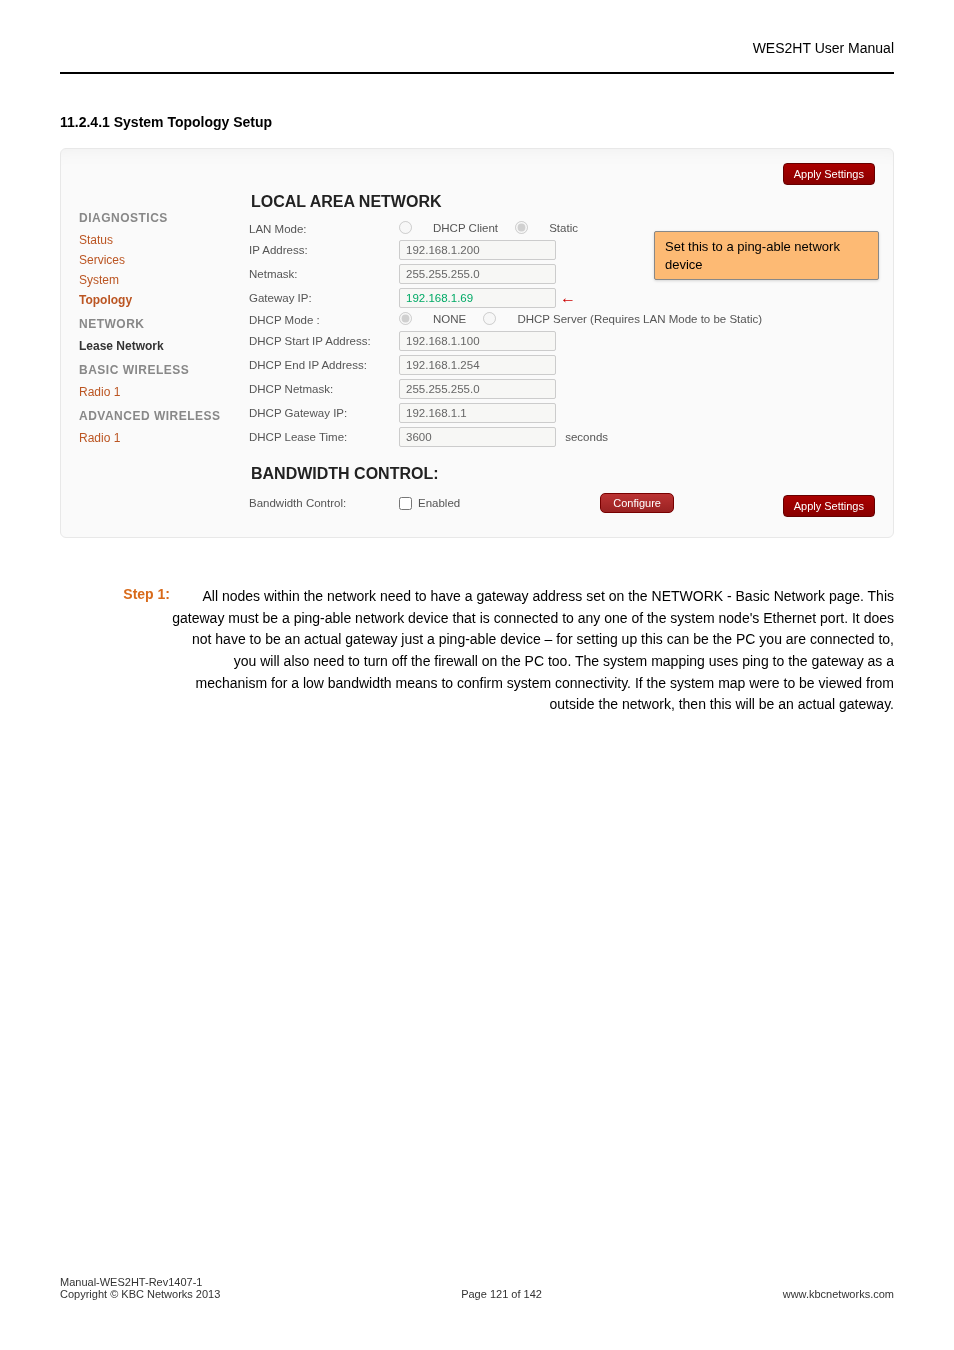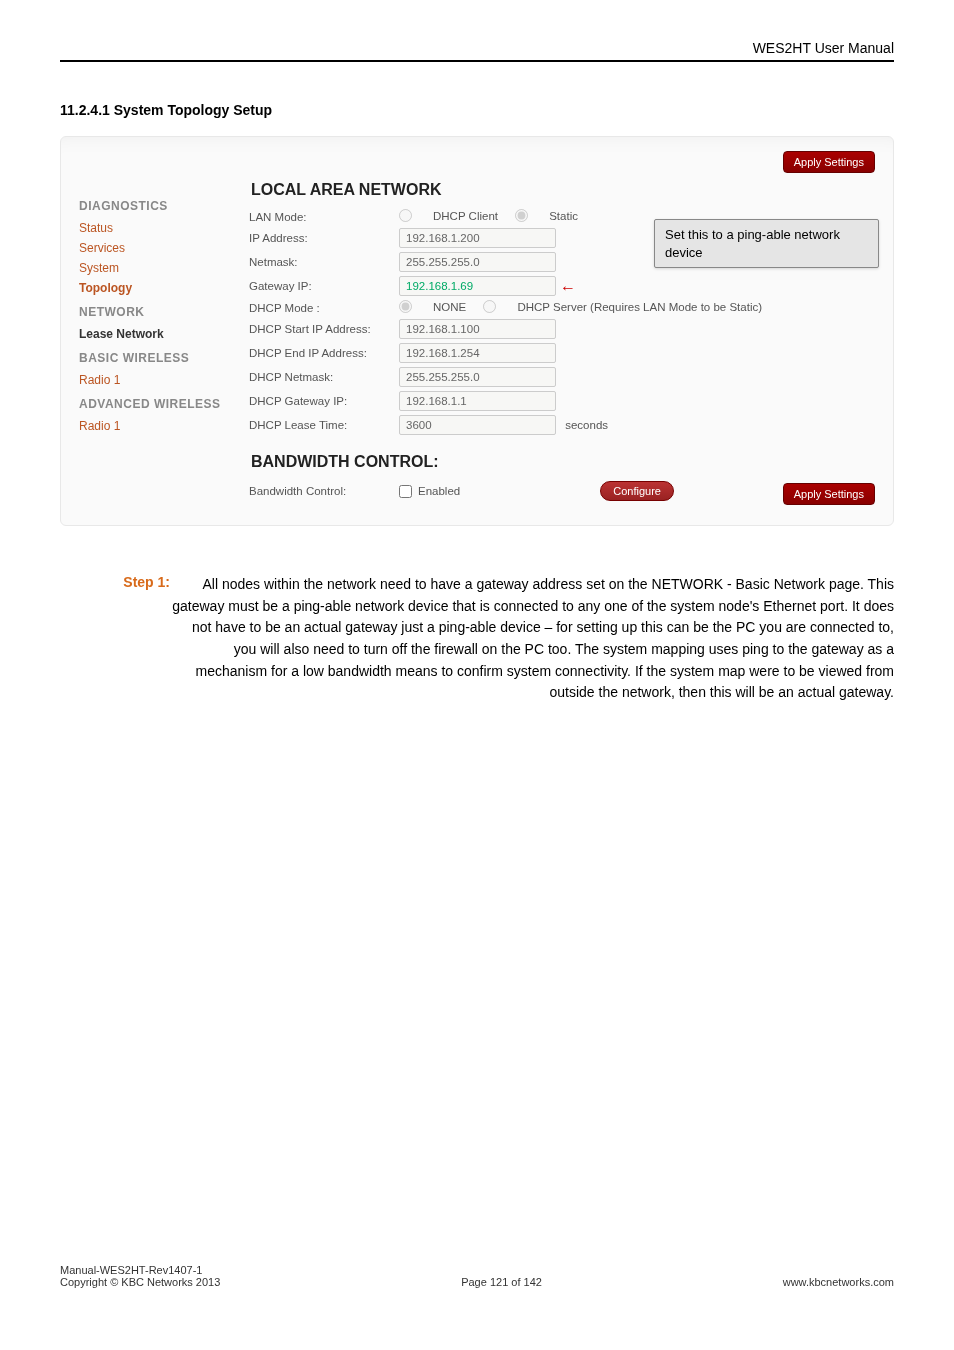--- a/index.html
+++ b/index.html
@@ -8,21 +8,21 @@
     background: #fff;
     width: 954px;
     margin: 0 auto;
     padding: 40px 60px;
     color: #000;
     font-size: 13px;
   }
   .header-bar {
     border-bottom: 2px solid #000;
     margin-bottom: 40px;
-    padding-bottom: 4px;
+    padding-bottom: 16px;
     text-align: right;
     font-size: 14px;
   }
   .section-heading {
     font-weight: bold;
     font-size: 14px;
     margin-bottom: 18px;
   }
   .screenshot-panel {
     background: #fafafa;
@@ -56,32 +56,32 @@
   .row .lbl { width:150px; }
   .row .val input[type=text]{
     width:157px; padding:3px 6px; font-size:11.5px;
     border:1px solid #ccc; border-radius:2px; background:#f7f7f5; color:#666;
   }
   .row .radio { display:inline-flex; align-items:center; margin-right:14px; color:#555;gap:17px;}
   .row .radio input { margin-right:4px; }
   .lease input[type=text]{ width:60px; margin-right:6px; }
   .callout {
     position:absolute; right:-4px; top:46px;
-    background:#e5e5e5; border:1px solid #888; border-radius:2px;
+    background:#fdba74; border:1px solid #888; border-radius:2px;
     padding:6px 10px; width:225px; font-size:13px; line-height:1.35;
     box-shadow:0 1px 3px rgba(0,0,0,.15); z-index:2;
   }
   .arrow-row .arrow { color:#c00; font-weight:bold; margin-left:4px; font-size:16px; line-height:0; }
   .bw-row { display:flex; align-items:center; font-size:11.5px; color:#555; }
   .bw-row .lbl { width:150px; }
   .bw-row .chk { margin-right:6px; }
   .configure-btn {
     display:inline-block; margin-left:140px;
     background:linear-gradient(#b33,#922); color:#fff;
-    font-size:11px; padding:3px 12px; border-radius:10px; border:1px solid #700;
+    font-size:11px; padding:3px 12px; border-radius:5px; border:1px solid #700;
   }
   .step-block { display:flex; margin-top:48px;text-align:right; }
   .step-label { color:#d86a1a; font-weight:bold; width:110px; font-size:14px; flex-shrink:0;}
   .step-text { font-size:14px; line-height:1.55; }
   .footer { display:flex; justify-content:space-between; font-size:11px; color:#333; margin-top:560px;}
 </style>
 </head>
 <body>
 
 <div class="header-bar">

